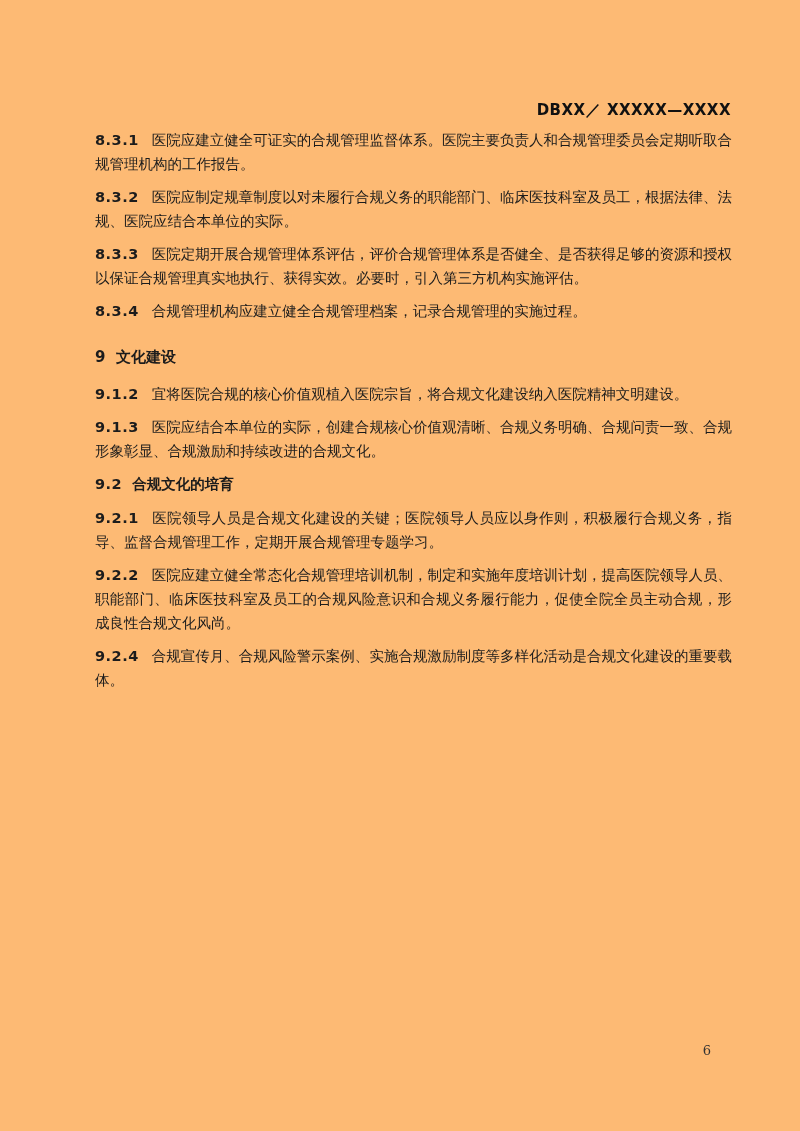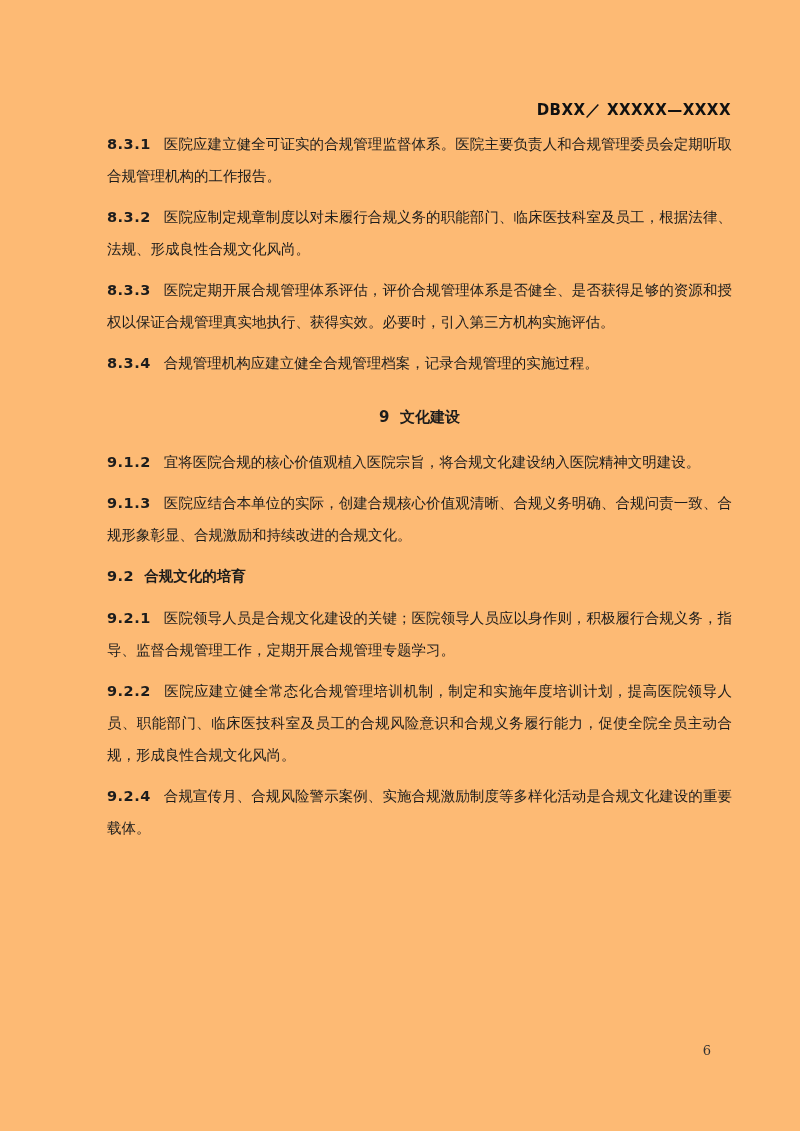--- a/index.html
+++ b/index.html
@@ -25,38 +25,38 @@
     letter-spacing: 0.5px;
     color: #111111;
   }
   .content {
     position: absolute;
     top: 128px;
     left: 95px;
     width: 637px;
   }
   .block {
-    margin: 0 0 9px 12px;
+    margin: 0 0 9px 0;
     font-size: 14.5px;
-    line-height: 32px;
+    line-height: 24px;
     text-align: justify;
     color: #1c1c1c;
   }
   .block .num {
     font-weight: bold;
     margin-right: 13px;
     letter-spacing: 0.5px;
     white-space: nowrap;
   }
   .block.chapter {
     margin-top: 22px;
     margin-bottom: 13px;
     font-weight: bold;
     font-size: 15px;
-    text-align: center;
+    text-align: left;
   }
   .block.chapter .num { margin-right: 10px; }
   .block.section {
     margin-top: 7px;
     margin-bottom: 10px;
     font-weight: bold;
     font-size: 14.5px;
     text-align: left;
   }
   .block.section .num { margin-right: 10px; }
@@ -70,21 +70,21 @@
   }
 </style>
 </head>
 <body>
 
 <div class="page">
   <div class="doc-header">DBXX／ XXXXX—XXXX</div>
 
   <div class="content">
       <p class="block clause"><span class="num">8.3.1</span><span class="txt">医院应建立健全可证实的合规管理监督体系。医院主要负责人和合规管理委员会定期听取合规管理机构的工作报告。</span></p>
-      <p class="block clause"><span class="num">8.3.2</span><span class="txt">医院应制定规章制度以对未履行合规义务的职能部门、临床医技科室及员工，根据法律、法规、形成良性合规文化风尚。</span></p>
+      <p class="block clause"><span class="num">8.3.2</span><span class="txt">医院应制定规章制度以对未履行合规义务的职能部门、临床医技科室及员工，根据法律、法规、医院应结合本单位的实际。</span></p>
       <p class="block clause"><span class="num">8.3.3</span><span class="txt">医院定期开展合规管理体系评估，评价合规管理体系是否健全、是否获得足够的资源和授权以保证合规管理真实地执行、获得实效。必要时，引入第三方机构实施评估。</span></p>
       <p class="block clause"><span class="num">8.3.4</span><span class="txt">合规管理机构应建立健全合规管理档案，记录合规管理的实施过程。</span></p>
       <p class="block chapter"><span class="num">9</span><span class="txt">文化建设</span></p>
       <p class="block clause"><span class="num">9.1.2</span><span class="txt">宜将医院合规的核心价值观植入医院宗旨，将合规文化建设纳入医院精神文明建设。</span></p>
       <p class="block clause"><span class="num">9.1.3</span><span class="txt">医院应结合本单位的实际，创建合规核心价值观清晰、合规义务明确、合规问责一致、合规形象彰显、合规激励和持续改进的合规文化。</span></p>
       <p class="block section"><span class="num">9.2</span><span class="txt">合规文化的培育</span></p>
       <p class="block clause"><span class="num">9.2.1</span><span class="txt">医院领导人员是合规文化建设的关键；医院领导人员应以身作则，积极履行合规义务，指导、监督合规管理工作，定期开展合规管理专题学习。</span></p>
       <p class="block clause"><span class="num">9.2.2</span><span class="txt">医院应建立健全常态化合规管理培训机制，制定和实施年度培训计划，提高医院领导人员、职能部门、临床医技科室及员工的合规风险意识和合规义务履行能力，促使全院全员主动合规，形成良性合规文化风尚。</span></p>
       <p class="block clause"><span class="num">9.2.4</span><span class="txt">合规宣传月、合规风险警示案例、实施合规激励制度等多样化活动是合规文化建设的重要载体。</span></p>
     </div>

